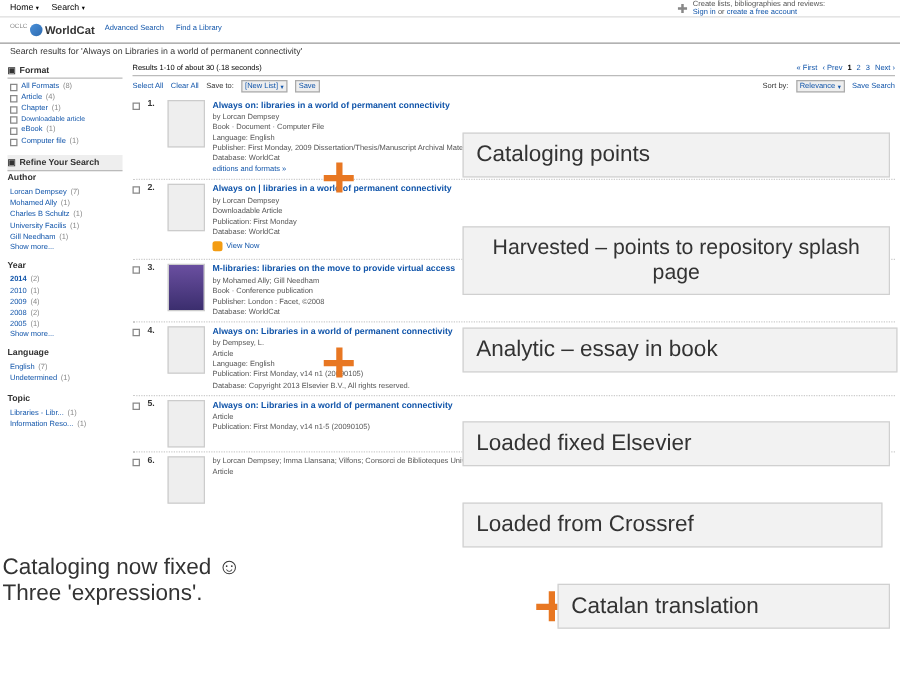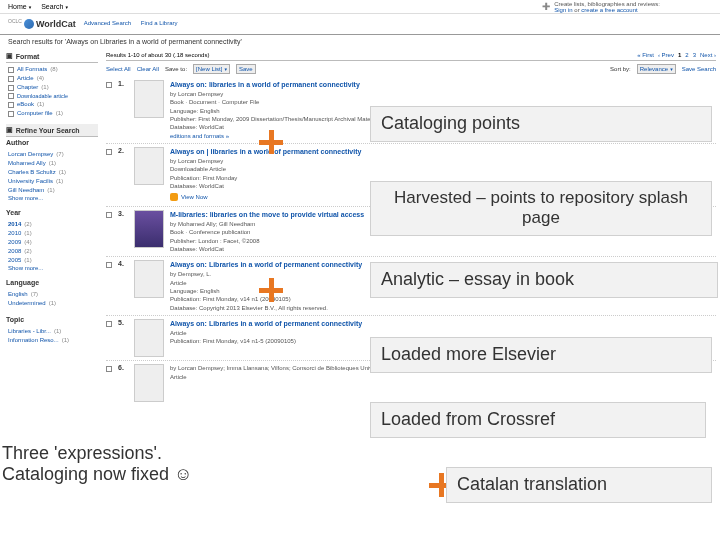--- a/index.html
+++ b/index.html
@@ -353,20 +353,20 @@
   </div>
 </div>
 
 <div class="plus-marker" style="left:259px; top:130px;"></div>
 <div class="plus-marker" style="left:259px; top:278px;"></div>
 <div class="plus-marker" style="left:429px; top:473px;"></div>
 
 <div class="annot" style="left:370px; top:106px; width:342px;">Cataloging points</div>
 <div class="annot small" style="left:370px; top:181px; width:342px;text-align:center;">Harvested – points to repository splash page</div>
 <div class="annot" style="left:370px; top:262px; width:348px;">Analytic – essay in book</div>
-<div class="annot" style="left:370px; top:337px; width:342px;">Loaded more Elsevier</div>
+<div class="annot" style="left:370px; top:337px; width:342px;">Loaded fixed Elsevier</div>
 <div class="annot" style="left:370px; top:402px; width:336px;">Loaded from Crossref</div>
 <div class="annot" style="left:446px; top:467px; width:266px;">Catalan translation</div>
 
 <div class="note-box">
+  <div>Cataloging now fixed ☺</div>
   <div>Three 'expressions'.</div>
-  <div>Cataloging now fixed ☺</div>
 </div>
 
 </body></html>

